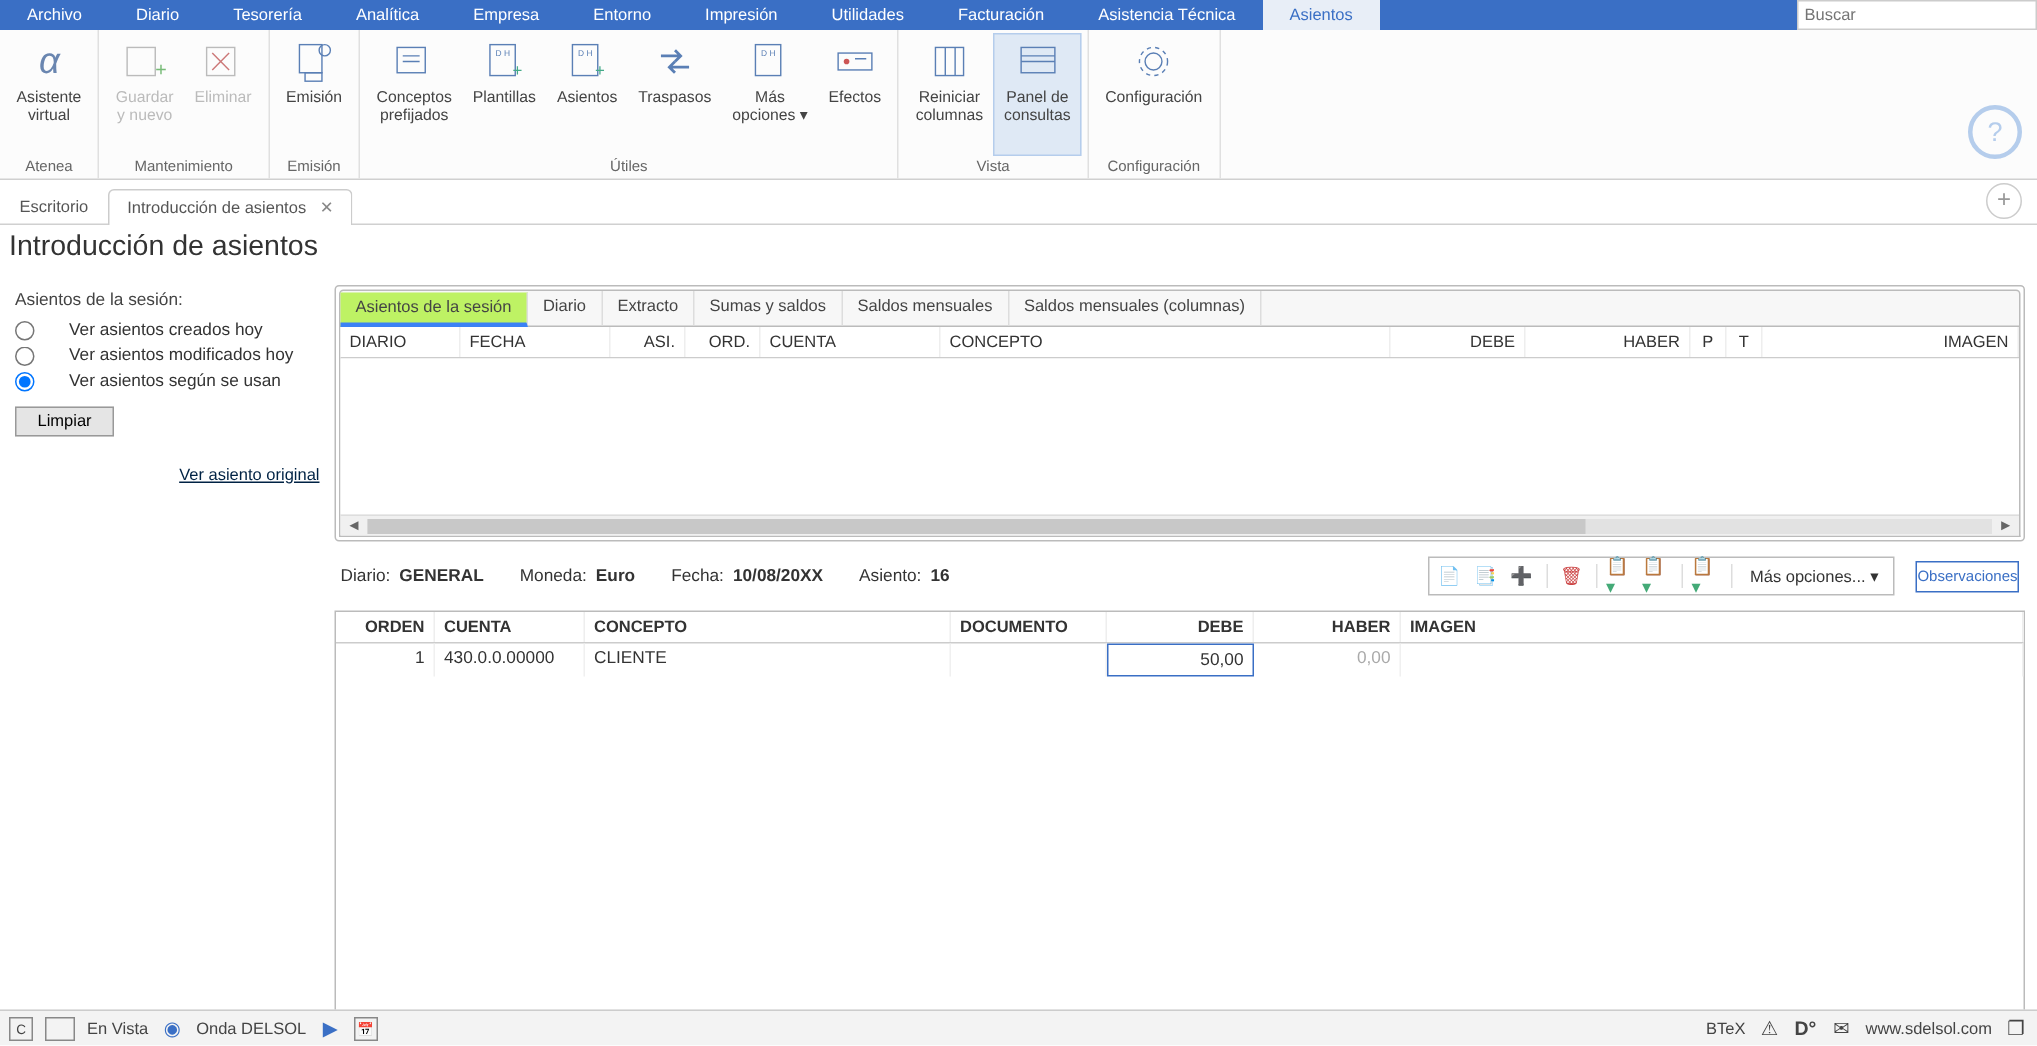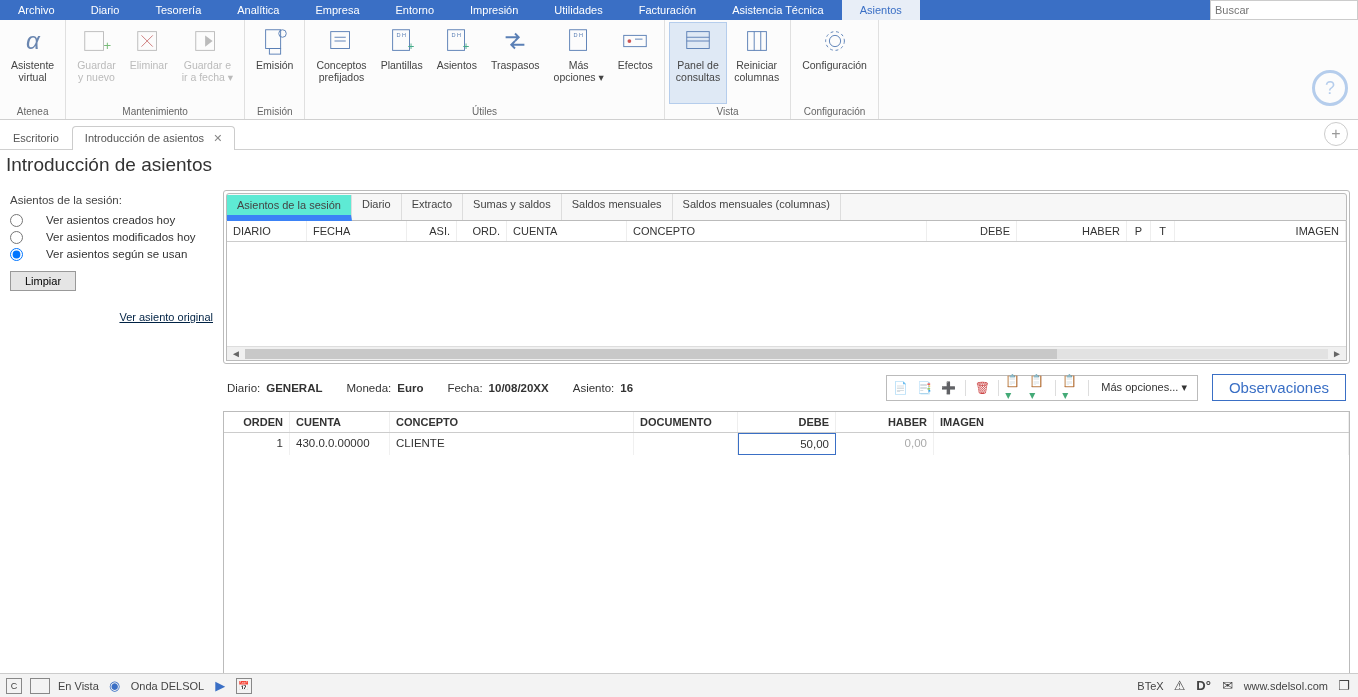--- a/index.html
+++ b/index.html
@@ -3,21 +3,21 @@
 <meta charset="utf-8">
 <style>
 * { margin: 0; padding: 0; box-sizing: border-box; font-family: "Segoe UI", Tahoma, sans-serif; }
 body { width: 1358px; height: 697px; background: #fff; font-size: 12px; color: #333; overflow: hidden; position: relative; }
 
 
 .menubar { height: 20px; background: #3a6fc5; display: flex; align-items: stretch; color: #fff; font-size: 11px; }
 .menubar .mitem { padding: 0 18px; display: flex; align-items: center; cursor: pointer; }
 .menubar .mitem.active { background: #e8eef7; color: #3a6fc5; }
 .menubar .spacer { flex: 1; }
-.menubar .searchbox { width: 148px; background: #fff; border: 1px solid #ccc; display: flex; align-items: center; padding: 0 4px; margin-left: 12px; }
+.menubar .searchbox { width: 160px; background: #fff; border: 1px solid #ccc; display: flex; align-items: center; padding: 0 4px; margin-left: 12px; }
 .menubar .searchbox input { border: none; outline: none; font-size: 11px; width: 100%; color: #888; }
 
 
 .ribbon { height: 100px; background: #fcfcfc; border-bottom: 1px solid #d0d0d0; display: flex; position: relative; }
 .rgroup { border-right: 1px solid #e0e0e0; display: flex; flex-direction: column; padding: 2px 4px 0 4px; }
 .rgroup .row { display: flex; flex: 1; }
 .rgroup .glabel { font-size: 10px; color: #666; text-align: center; padding: 2px 0; }
 .rbtn { display: flex; flex-direction: column; align-items: center; justify-content: flex-start; padding: 2px 6px; cursor: pointer; border: 1px solid transparent; min-width: 48px; }
 .rbtn.active { background: #dfe9f5; border: 1px solid #b5cdec; }
 .rbtn .ic { width: 32px; height: 32px; display: flex; align-items: center; justify-content: center; font-size: 22px; color: #5a7fb5; margin-bottom: 2px; }
@@ -38,38 +38,38 @@
 .page-title { font-size: 19px; color: #333; padding: 4px 0 10px 6px; }
 .leftpanel .section-label { font-size: 11.5px; color: #444; margin-bottom: 8px; }
 .radio-row { display: flex; align-items: flex-start; gap: 19px; font-size: 11.5px; color: #333; margin: 4px 0; cursor: pointer; }
 .radio-row input { margin-right: 4px; }
 .btn-small { border: 1px solid #999; background: #e5e5e5; padding: 3px 14px; font-size: 11px; cursor: pointer; margin-top: 6px; }
 .linklike { color: #024; text-decoration: underline; font-size: 11px; float: right; margin-top: 20px; cursor: pointer; }
 
 .rightpanel { flex: 1; padding: 4px 8px 0 0; display: flex; flex-direction: column; }
 .subtabs { border: 1px solid #bbb; border-radius: 3px 3px 0 0; display: flex; font-size: 11px; background: #f7f7f7; }
 .subtabs .st { padding: 4px 10px; border-right: 1px solid #ddd; cursor: pointer; color: #444; }
-.subtabs .st.active { background: #5eead4; border-bottom: 6px solid #3b82f6; position: relative; top: 1px; }
+.subtabs .st.active { background: #bef264; border-bottom: 3px solid #3b82f6; position: relative; top: 1px; }
 .grid1 { border: 1px solid #bbb; border-top: none; height: 140px; display: flex; flex-direction: column; }
 .grid1 .hdr { display: flex; background: #fff; border-bottom: 1px solid #ccc; font-size: 11px; }
 .grid1 .hdr > div { padding: 4px 6px; border-right: 1px solid #eee; color: #333; font-weight: normal; }
 .grid1 .body { flex: 1; background: #fff; }
 .grid1 .scroll { height: 14px; background: #f0f0f0; display: flex; align-items: center; justify-content: space-between; padding: 0 4px; font-size: 10px; color: #666; border-top: 1px solid #ddd; }
 .grid1 .scroll .track { flex:1; height:10px; background:#e2e2e2; margin:0 4px; position:relative;}
 .grid1 .scroll .thumb { position:absolute; left:0; width:75%; height:100%; background:#c8c8c8;}
 
 .inforow { display: flex; align-items: center; padding: 10px 4px; font-size: 11.5px; gap: 6px; }
 .inforow .k { color: #333; }
 .inforow .v { font-weight: bold; margin-right: 18px; }
 .toolbar2 { border: 1px solid #bbb; display: flex; align-items: center; padding: 2px 4px; gap: 4px; margin-left: auto; }
 .toolbar2 .tb { width: 20px; height: 20px; display: flex; align-items: center; justify-content: center; font-size: 12px; cursor: pointer; color: #4a7; }
 .toolbar2 .tb.red { color: #c44; }
 .toolbar2 .sep { width: 1px; height: 16px; background: #ddd; margin: 0 2px; }
 .toolbar2 .more { font-size: 11px; padding: 0 6px; cursor: pointer; }
-.obs-btn { border: 1px solid #3a6fc5; color: #3a6fc5; background: #fff; padding: 4px 16px; font-size: 15px; cursor: pointer; margin-left: 8px; }
+.obs-btn { border: 1px solid #3a6fc5; color: #3a6fc5; background: #fff; padding: 4px 0; font-size: 10px; cursor: pointer; margin-left: 8px; }
 
 .grid2 { border: 1px solid #bbb; flex: 1; display: flex; flex-direction: column; min-height: 120px; }
 .grid2 .hdr { display: flex; background: #fff; border-bottom: 1px solid #ccc; font-size: 11px; font-weight: bold; }
 .grid2 .hdr > div { padding: 4px 6px; border-right: 1px solid #eee; }
 .grid2 .row2 { display: flex; font-size: 11.5px; }
 .grid2 .row2 > div { padding: 4px 6px; border-right: 1px solid #f0f0f0; }
 .grid2 .row2 .debe-cell { border: 1px solid #3a6fc5; text-align: right; background: #fff; }
 .grid2 .row2 .haber-cell { text-align: right; color: #aaa; }
 
 .summary { display: flex; padding: 6px 4px 0 4px; font-size: 11px; color: #444; }
@@ -144,30 +144,20 @@
       <div class="rbtn dim">
         <div class="ic">
             <svg class="ricon" viewBox="0 0 32 32">
               <rect x="4" y="6" width="20" height="20" fill="none" stroke="#bbb"></rect>
               <line x1="8" y1="10" x2="20" y2="22" stroke="#c77"></line>
               <line x1="20" y1="10" x2="8" y2="22" stroke="#c77"></line>
             </svg>
           </div>
         <div class="lbl">Eliminar</div>
       </div>
-      <div class="rbtn dim">
-        <div class="ic">
-            <svg class="ricon" viewBox="0 0 32 32">
-              <rect x="4" y="6" width="20" height="20" fill="none" stroke="#bbb"></rect>
-              <path d="M14 10 L22 16 L14 22 Z" fill="#bbb"></path>
-            </svg>
-          </div>
-        <div class="lbl" style="white-space:pre-line">Guardar e
-ir a fecha ▾</div>
-      </div>
     </div>
     <div class="glabel">Mantenimiento</div>
   </div>
 
   <div class="rgroup">
     <div class="row">
       <div class="rbtn">
         <div class="ic">
             <svg class="ricon" viewBox="0 0 32 32">
               <rect x="6" y="4" width="16" height="20" fill="none" stroke="#5a7fb5"></rect>
@@ -242,41 +232,41 @@
             </svg>
           </div>
         <div class="lbl">Efectos</div>
       </div>
     </div>
     <div class="glabel">Útiles</div>
   </div>
 
   <div class="rgroup">
     <div class="row">
+      <div class="rbtn">
+        <div class="ic">
+            <svg class="ricon" viewBox="0 0 32 32">
+              <rect x="6" y="6" width="20" height="20" fill="none" stroke="#5a7fb5"></rect>
+              <line x1="13" y1="6" x2="13" y2="26" stroke="#5a7fb5"></line>
+              <line x1="20" y1="6" x2="20" y2="26" stroke="#5a7fb5"></line>
+            </svg>
+          </div>
+        <div class="lbl" style="white-space:pre-line">Reiniciar
+columnas</div>
+      </div>
       <div class="rbtn active">
         <div class="ic">
             <svg class="ricon" viewBox="0 0 32 32">
               <rect x="4" y="6" width="24" height="18" fill="none" stroke="#5a7fb5"></rect>
               <line x1="4" y1="12" x2="28" y2="12" stroke="#5a7fb5"></line>
               <line x1="4" y1="16" x2="28" y2="16" stroke="#5a7fb5"></line>
             </svg>
           </div>
         <div class="lbl" style="white-space:pre-line">Panel de
 consultas</div>
-      </div>
-      <div class="rbtn">
-        <div class="ic">
-            <svg class="ricon" viewBox="0 0 32 32">
-              <rect x="6" y="6" width="20" height="20" fill="none" stroke="#5a7fb5"></rect>
-              <line x1="13" y1="6" x2="13" y2="26" stroke="#5a7fb5"></line>
-              <line x1="20" y1="6" x2="20" y2="26" stroke="#5a7fb5"></line>
-            </svg>
-          </div>
-        <div class="lbl" style="white-space:pre-line">Reiniciar
-columnas</div>
       </div>
     </div>
     <div class="glabel">Vista</div>
   </div>
 
   <div class="rgroup">
     <div class="row">
       <div class="rbtn">
         <div class="ic">
             <svg class="ricon" viewBox="0 0 32 32">

